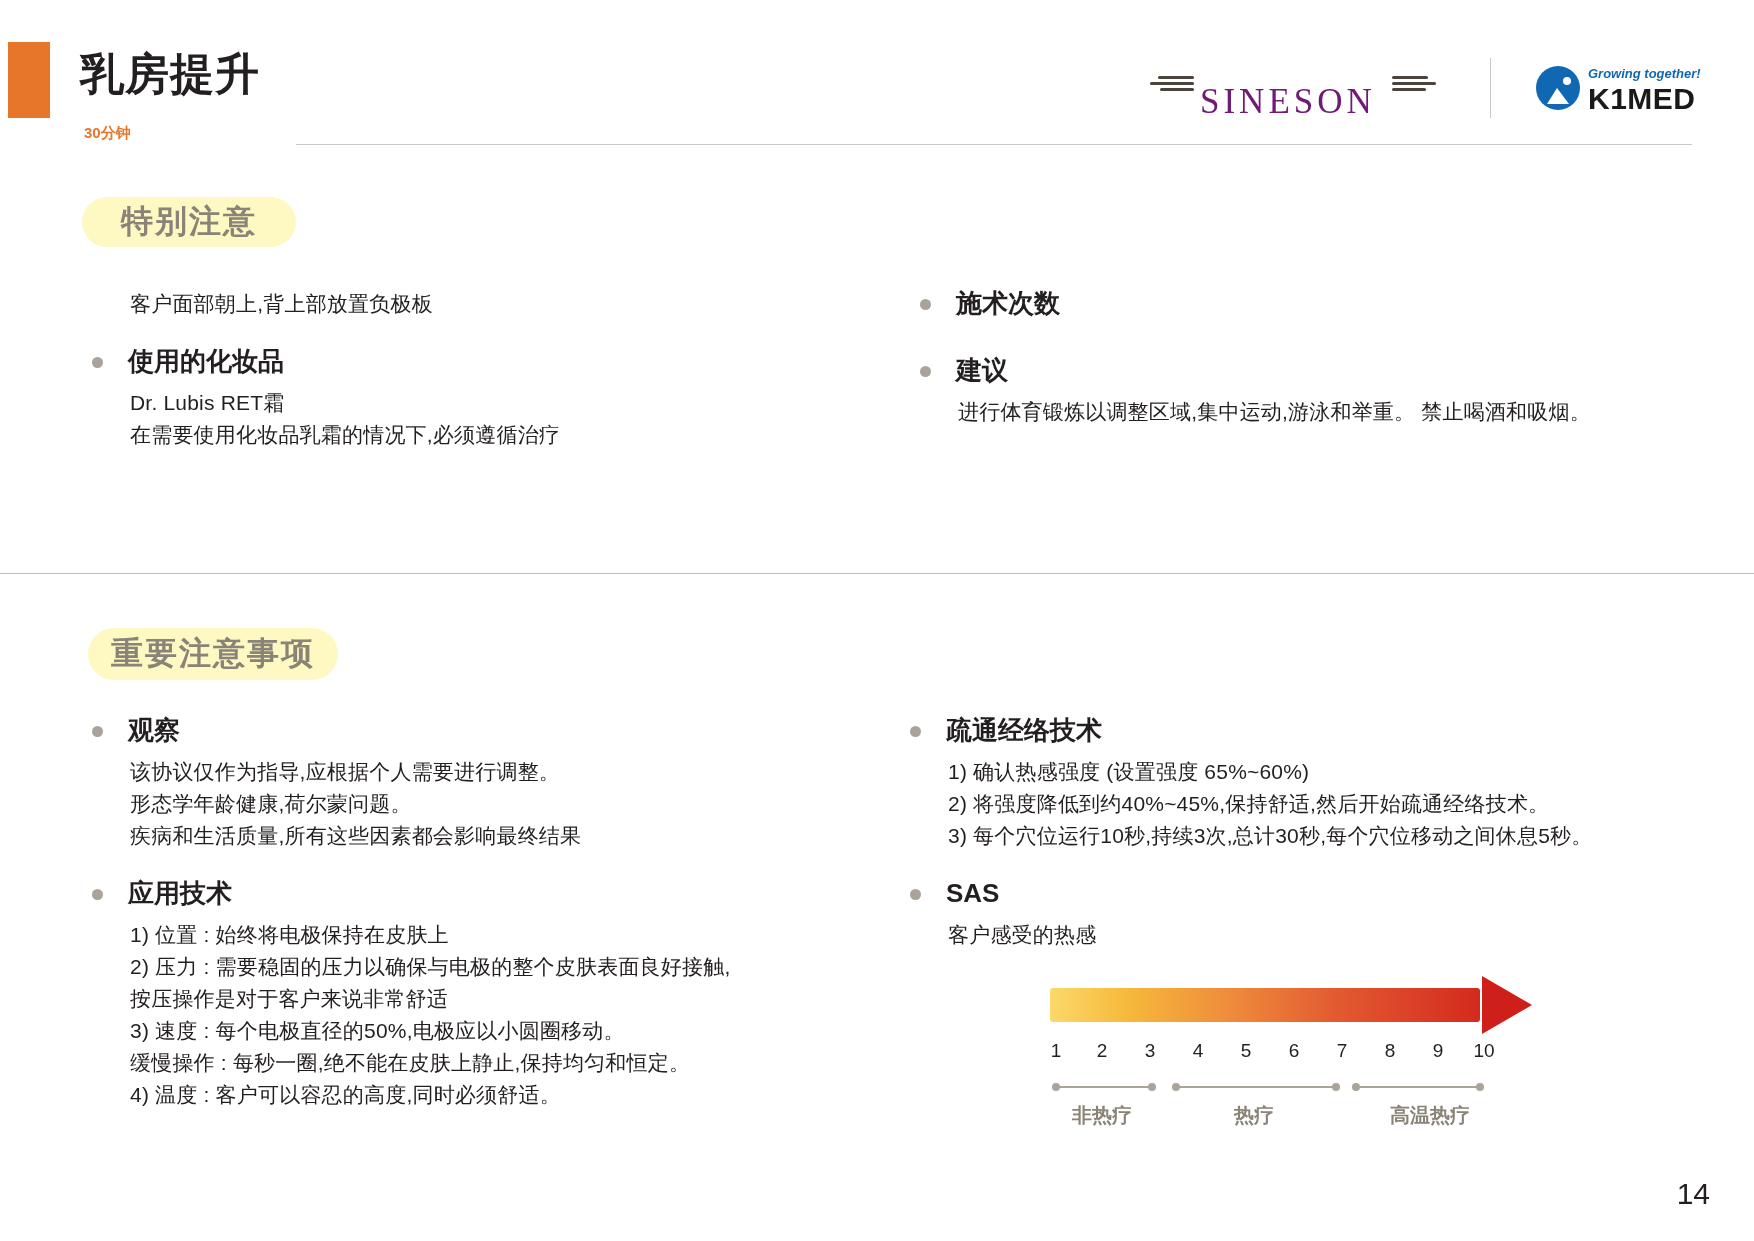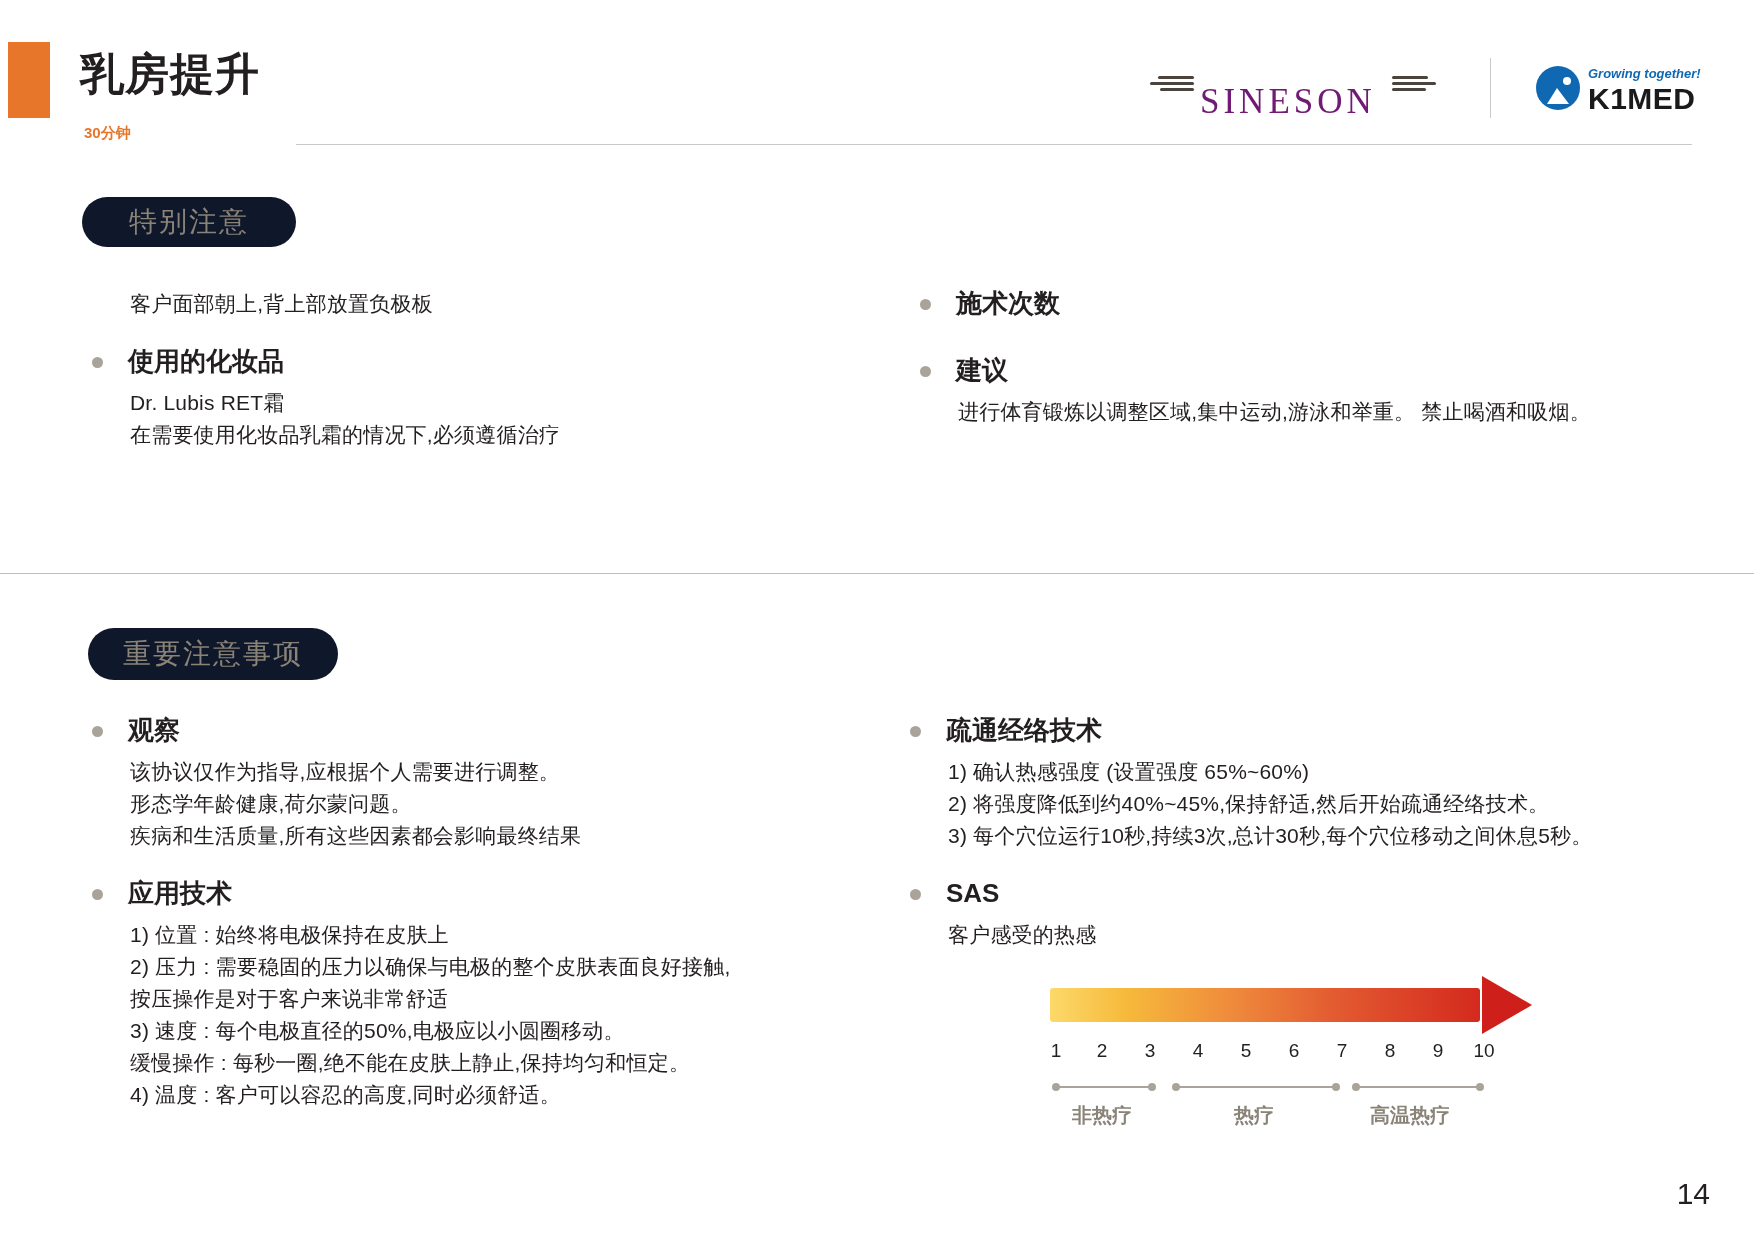--- a/index.html
+++ b/index.html
@@ -169,25 +169,25 @@
     left: 0;
     top: 573px;
     width: 1754px;
     height: 1px;
     background: #bdbdbd;
   }
 
   
   .pill {
     position: absolute;
-    background: #0f172a;
+    background: #fef9c3;
     border-radius: 26px;
     color: #8a8377;
-    font-size: 28px;
-    font-weight: normal;
+    font-size: 32px;
+    font-weight: bold;
     letter-spacing: 2px;
     display: flex;
     align-items: center;
     justify-content: center;
   }
   #pill-1 { left: 82px; top: 197px; width: 214px; height: 50px; }
   #pill-2 { left: 88px; top: 628px; width: 250px; height: 52px; }
 
   
   .block { position: absolute; }
@@ -427,17 +427,17 @@
     <div class="range-cap" style="left:292px"></div>
 
     <div class="range-cap" style="left:312px"></div>
     <div class="range-line" style="left:316px; width:124px"></div>
     <div class="range-cap" style="left:436px"></div>
   </div>
 
   <div class="range-labels">
     <span style="left:-8px">非热疗</span>
     <span style="left:144px">热疗</span>
-    <span style="left:300px">高温热疗</span>
+    <span style="left:320px">高温热疗</span>
   </div>
 </div>
 
 <div class="page-number">14</div>
 
 </body></html>

